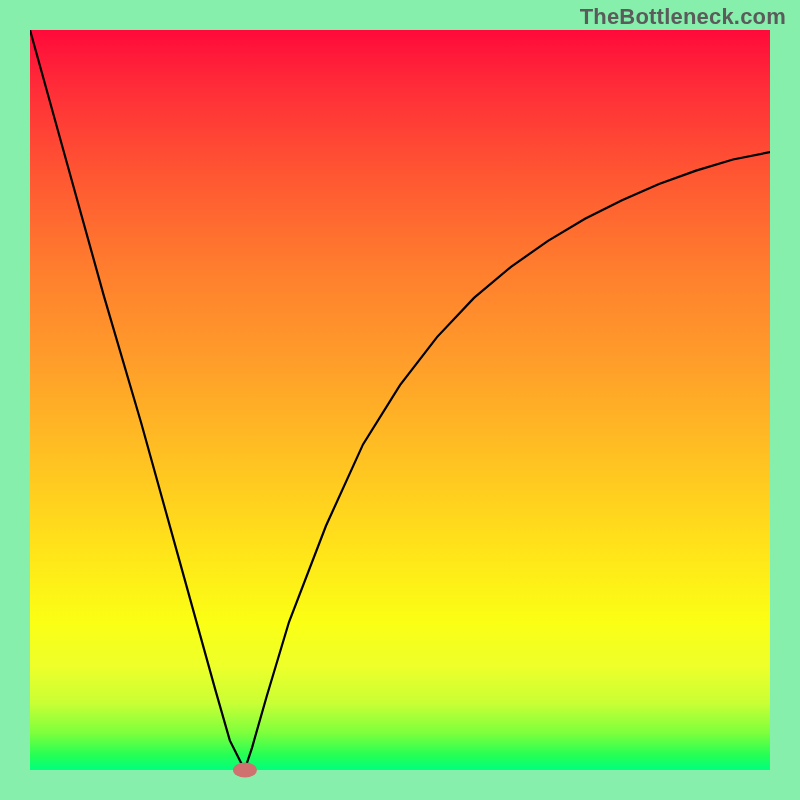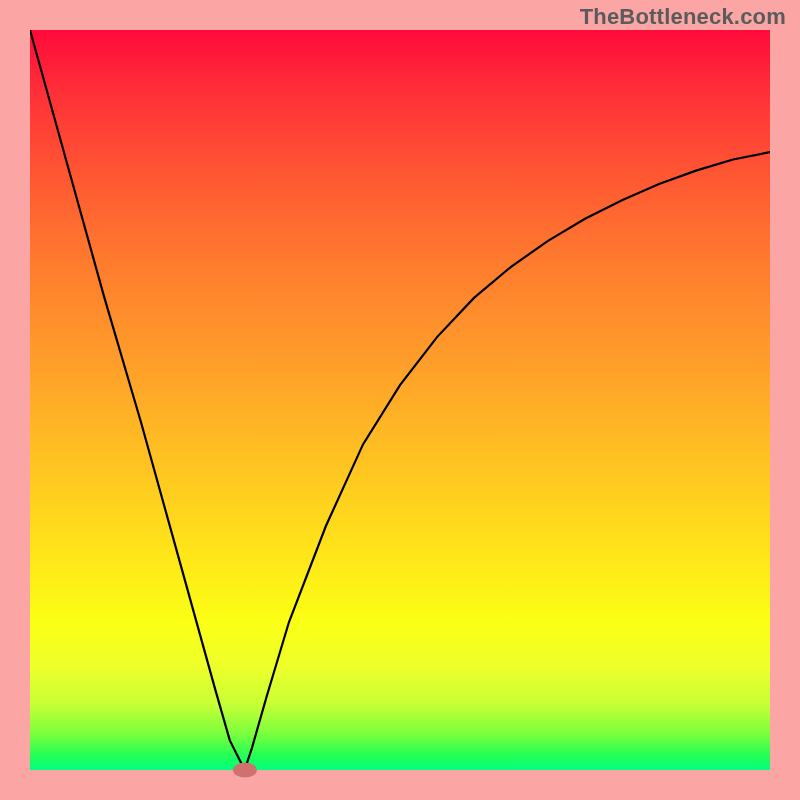--- a/index.html
+++ b/index.html
@@ -1,20 +1,20 @@
 <!DOCTYPE html>
 <html><head>
 <meta charset="utf-8">
 <style>
   * { margin: 0; padding: 0; box-sizing: border-box; }
   html, body { width: 800px; height: 800px; overflow: hidden; background: #000; }
   .outer {
     width: 800px;
     height: 800px;
-    background: #fca5a5;
+    background: #86efac;
     position: relative;
   }
   .watermark {
     position: absolute;
     top: 4px;
     right: 14px;
     font-family: Arial, Helvetica, sans-serif;
     font-size: 22px;
     font-weight: bold;
     color: #5b5b5b;

